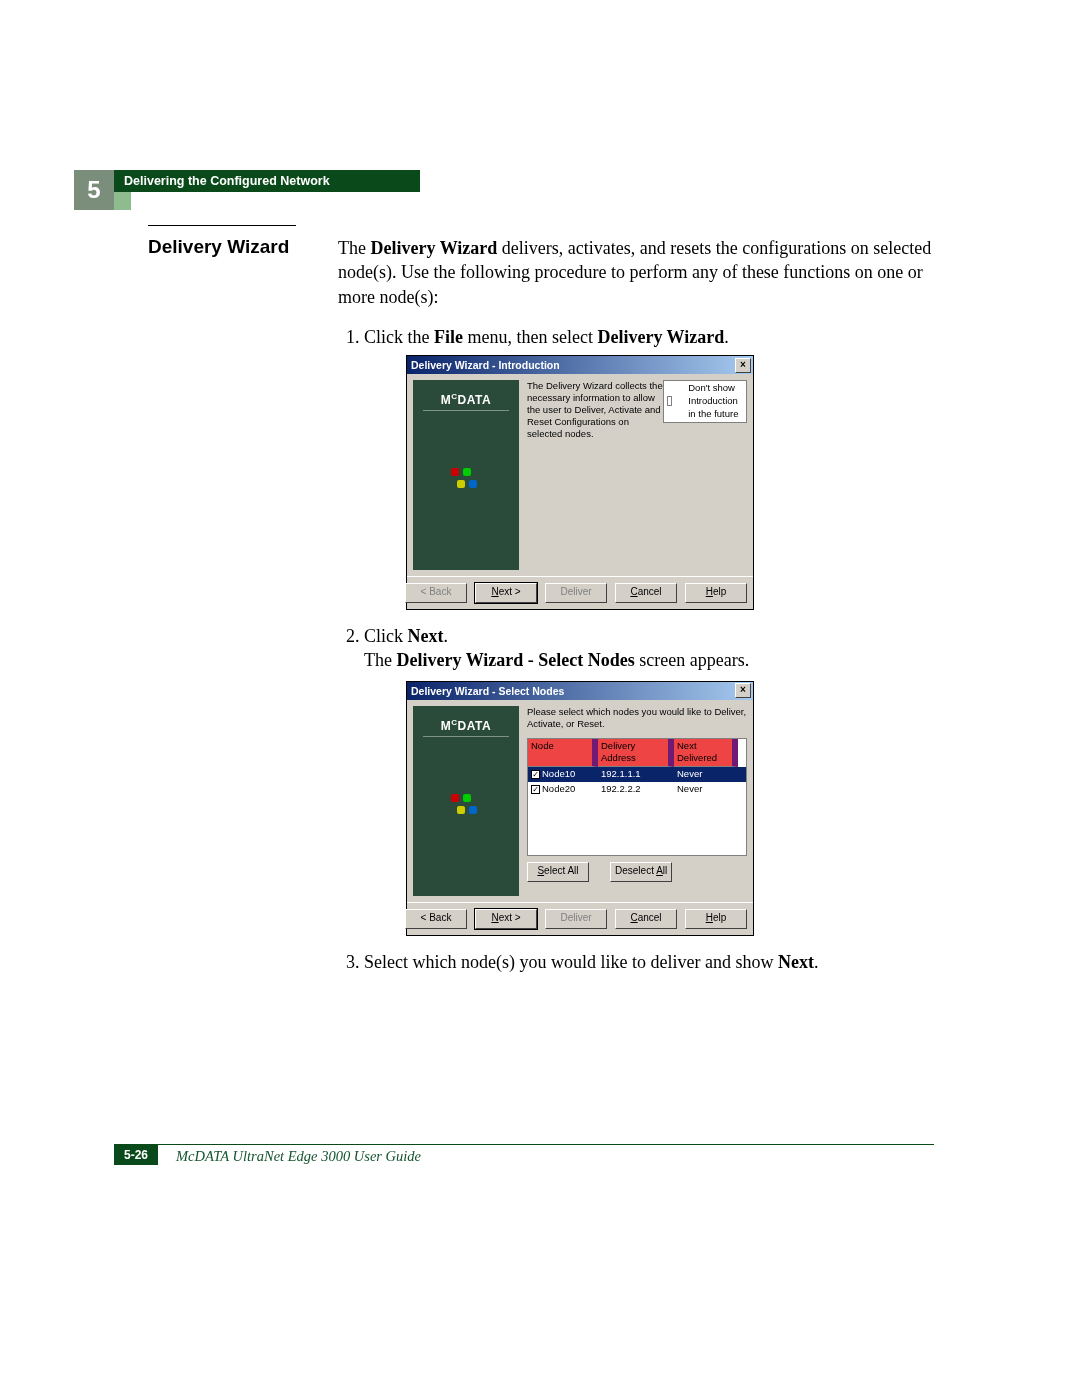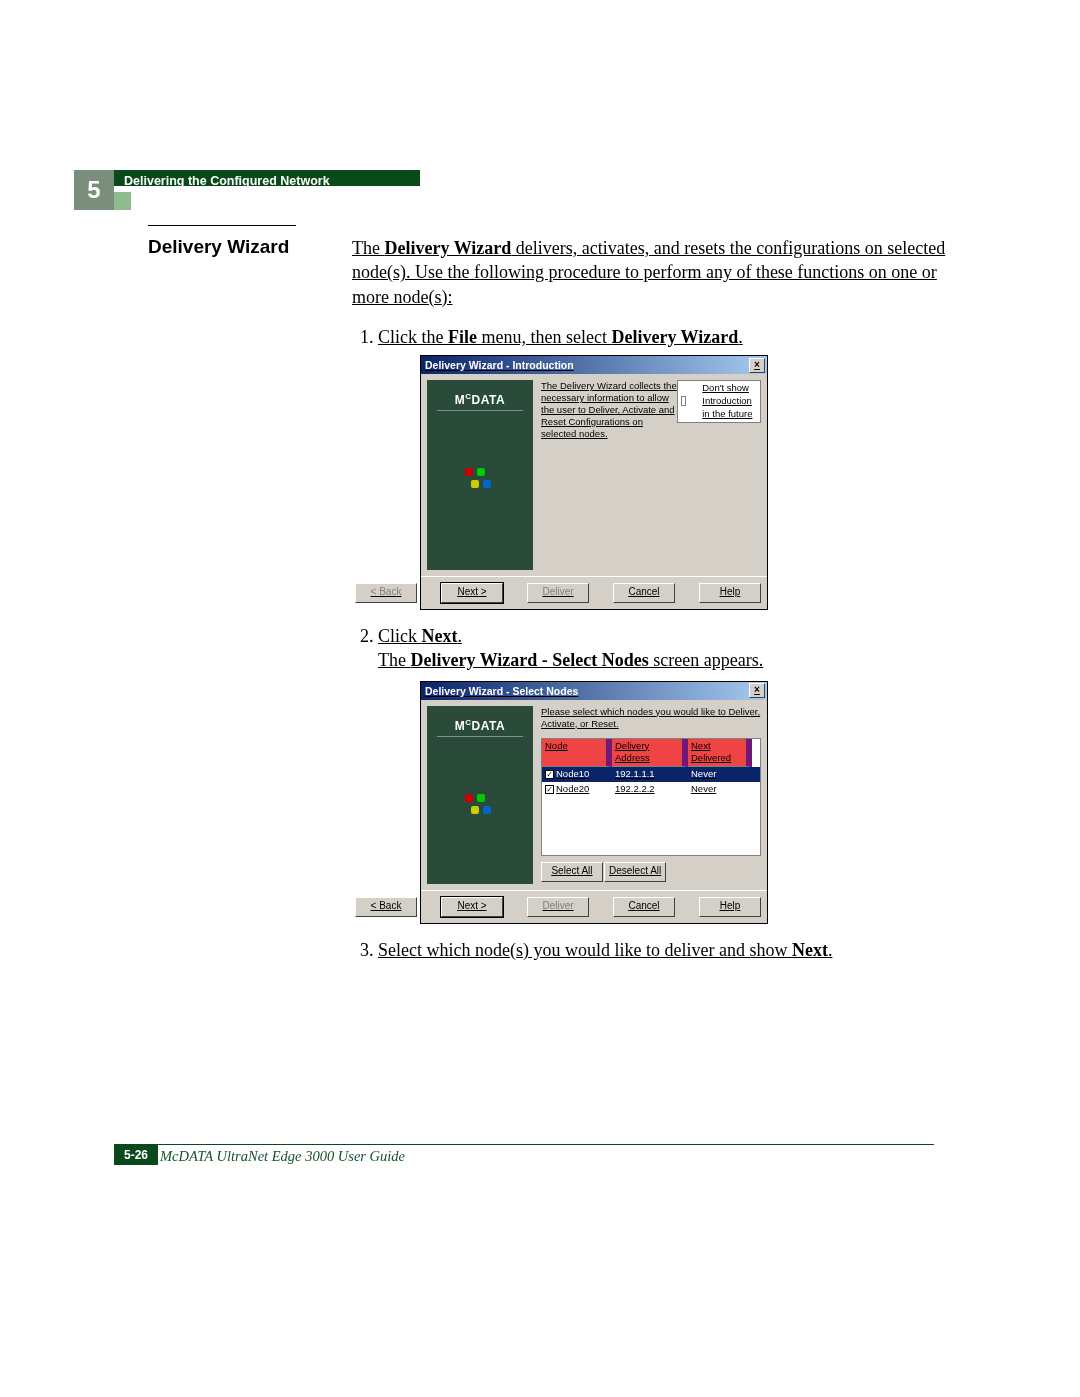--- a/index.html
+++ b/index.html
@@ -28,21 +28,21 @@
     font-size: 24px;
     font-weight: bold;
     display: flex;
     align-items: center;
     justify-content: center;
   }
   .header-bar {
     position: absolute;
     left: 114px;
     top: 170px;
-    height: 16px;
+    height: 22px;
     width: 296px;
     background: #0a4a1a;
     color: #fff;
     font-family: Arial, sans-serif;
     font-weight: bold;
     font-size: 12.5px;
     padding-left: 10px;
     line-height: 22px;
   }
   .green-strip {
@@ -64,26 +64,25 @@
     position: absolute;
     left: 148px;
     top: 236px;
     font-family: Arial, sans-serif;
     font-weight: bold;
     font-size: 19px;
     color: #000;
   }
   .body-col {
     position: absolute;
-    left: 352px;
+    left: 338px;
     top: 236px;
     width: 595px;
     font-size: 18px;
     line-height: 1.35;
-    text-decoration: underline;
   }
   .body-col p { margin: 0 0 8px 0; }
   .step-list {
     margin: 16px 0 0 0;
     padding: 0 0 0 26px;
   }
   .step-list li { margin-bottom: 10px; }
   .sub-p { margin: 10px 0 14px 0; }
   .dialog {
     width: 346px;
@@ -170,21 +169,21 @@
   }
   .cb {
     width: 10px; height: 10px;
     border: 1px solid #808080;
     background: #fff;
     box-sizing: border-box;
   }
   .button-row {
     display: flex;
     justify-content: flex-end;
-    gap: 24px;
+    gap: 8px;
     padding: 6px;
     border-top: 1px solid #fff;
   }
   .win-btn {
     min-width: 52px;
     height: 18px;
     background: #d4d0c8;
     border: 1px solid #fff;
     border-right-color: #404040;
     border-bottom-color: #404040;
@@ -221,30 +220,30 @@
   .nt-row.selected { background: #0a246a; color: #fff; }
   .cb2 {
     width: 9px; height: 9px;
     border: 1px solid #000;
     background: #fff;
     color: #000;
     font-size: 8px; line-height: 8px; text-align: center;
     box-sizing: border-box;
   }
   .nt-blank { height: 58px; }
-  .sel-btn-row { display: flex; gap: 1px; margin-bottom: 2px; }
+  .sel-btn-row { display: flex; gap: 21px; margin-bottom: 14px; }
   .footer {
     position: absolute;
     left: 114px;
     top: 1144px;
     width: 820px;
     border-top: 1.5px solid #0a4a1a;
     display: flex;
     align-items: center;
-    gap: 2px;
+    gap: 18px;
     padding-top: 2px;
   }
   .page-num-badge {
     background: #0a4a1a;
     color: #fff;
     font-family: Arial, sans-serif;
     font-weight: bold;
     font-size: 12px;
     padding: 3px 10px;
     margin-top: -2px;

